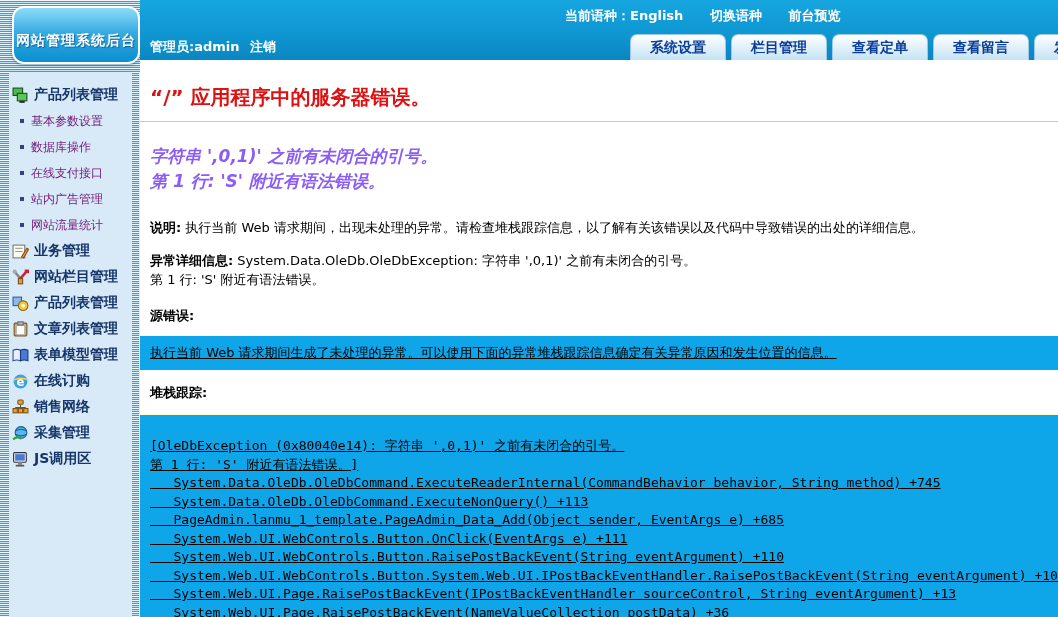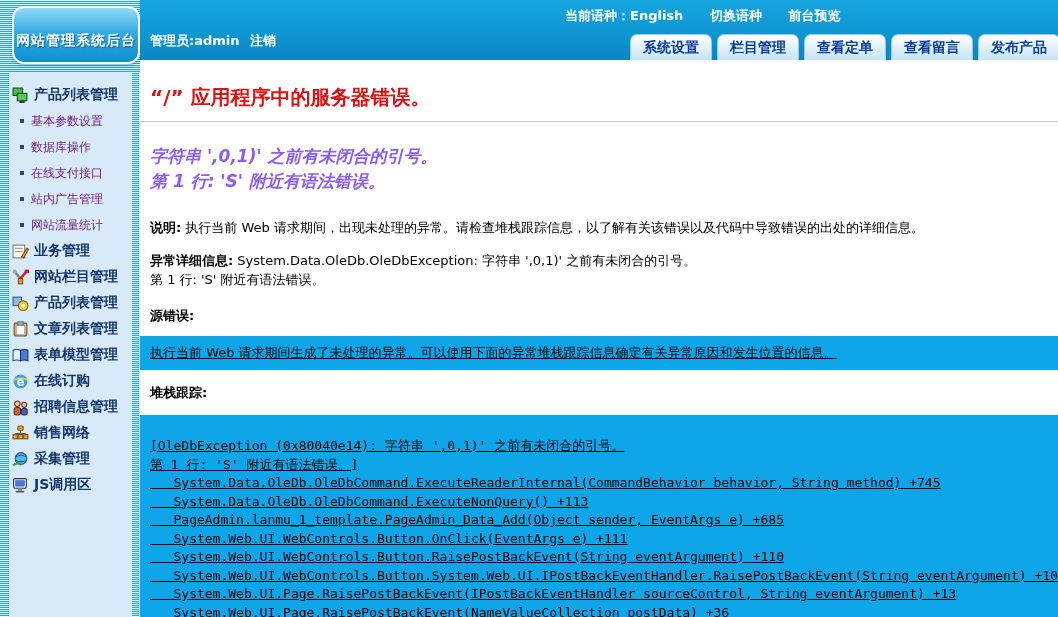--- a/index.html
+++ b/index.html
@@ -47,29 +47,29 @@
     position:absolute; left:140px; top:0; right:0; height:60px;
     background:linear-gradient(180deg,#17a6e0 0%,#0f97d2 55%,#0b86c2 100%);
   }
   .lang-row {
     position:absolute; left:425px; top:7px;
     color:#ffffff; font-weight:bold; font-size:13px; white-space:nowrap;
   }
   .lang-row span { margin-right:22px; }
   .lang-row .link { cursor:pointer;font-family:Liberation Serif, serif; }
   .admin-row {
-    position:absolute; left:10px; top:32px;
+    position:absolute; left:10px; top:38px;
     color:#ffffff; font-weight:bold; font-size:13px; white-space:nowrap;text-align:center;
   }
   .admin-row .link { cursor:pointer; margin-left:6px; }
   .tabs {
     position:absolute; left:490px; bottom:0; display:flex; gap:5px;
   }
   .tab {
-    min-width:74px; padding:4px 12px 3px; text-align:center;
+    min-width:74px; padding:4px 19px 3px; text-align:center;
     background:linear-gradient(180deg,#ffffff 0%,#e6f3fb 40%,#c6e3f5 100%);
     border:1px solid #9cc9e8; border-bottom:none;
     border-radius:7px 7px 0 0;
     color:#0a3e9a; font-size:14px; font-weight:bold;
     cursor:pointer; white-space:nowrap;
   }
   
   .content {
     position:absolute; left:140px; top:60px; right:0; bottom:0;
     background:#ffffff; padding-top:20px; overflow:hidden;
@@ -190,29 +190,20 @@
         </svg>
       <span class="item-label">表单模型管理</span>
     </div>
     <div class="menu-row">
       <svg width="17" height="17" viewBox="0 0 16 16">
           <circle cx="8" cy="8" r="6.5" fill="#3aa0e8"></circle>
           <text x="8" y="12" font-size="11" font-weight="bold" fill="#ffffff" text-anchor="middle" font-family="DejaVu Sans, sans-serif">e</text>
           <path d="M1 7 Q8 3 15.5 6.5" stroke="#f7d24a" stroke-width="1.4" fill="none"></path>
         </svg>
       <span class="item-label">在线订购</span>
-    </div>
-    <div class="menu-row">
-      <svg width="17" height="17" viewBox="0 0 16 16">
-          <circle cx="5" cy="4.5" r="2.6" fill="#f2c099" stroke="#6b3a1f"></circle>
-          <rect x="2" y="8" width="6" height="7" rx="2" fill="#c86428" stroke="#6b2f10"></rect>
-          <circle cx="11.5" cy="5.5" r="2.4" fill="#f2c099" stroke="#6b3a1f"></circle>
-          <rect x="8.8" y="9" width="5.6" height="6" rx="2" fill="#4a62b0" stroke="#1f2f6b"></rect>
-        </svg>
-      <span class="item-label">招聘信息管理</span>
     </div>
     <div class="menu-row">
       <svg width="17" height="17" viewBox="0 0 16 16">
           <rect x="5.5" y="1" width="5" height="4" rx="1" fill="#f0a030" stroke="#7a5010"></rect>
           <line x1="8" y1="5" x2="8" y2="8" stroke="#555"></line>
           <line x1="3" y1="8" x2="13" y2="8" stroke="#555"></line>
           <rect x="1" y="9" width="4" height="4" fill="#f0a030" stroke="#7a5010"></rect>
           <rect x="6" y="9" width="4" height="4" fill="#f0a030" stroke="#7a5010"></rect>
           <rect x="11" y="9" width="4" height="4" fill="#f0a030" stroke="#7a5010"></rect>
         </svg>

